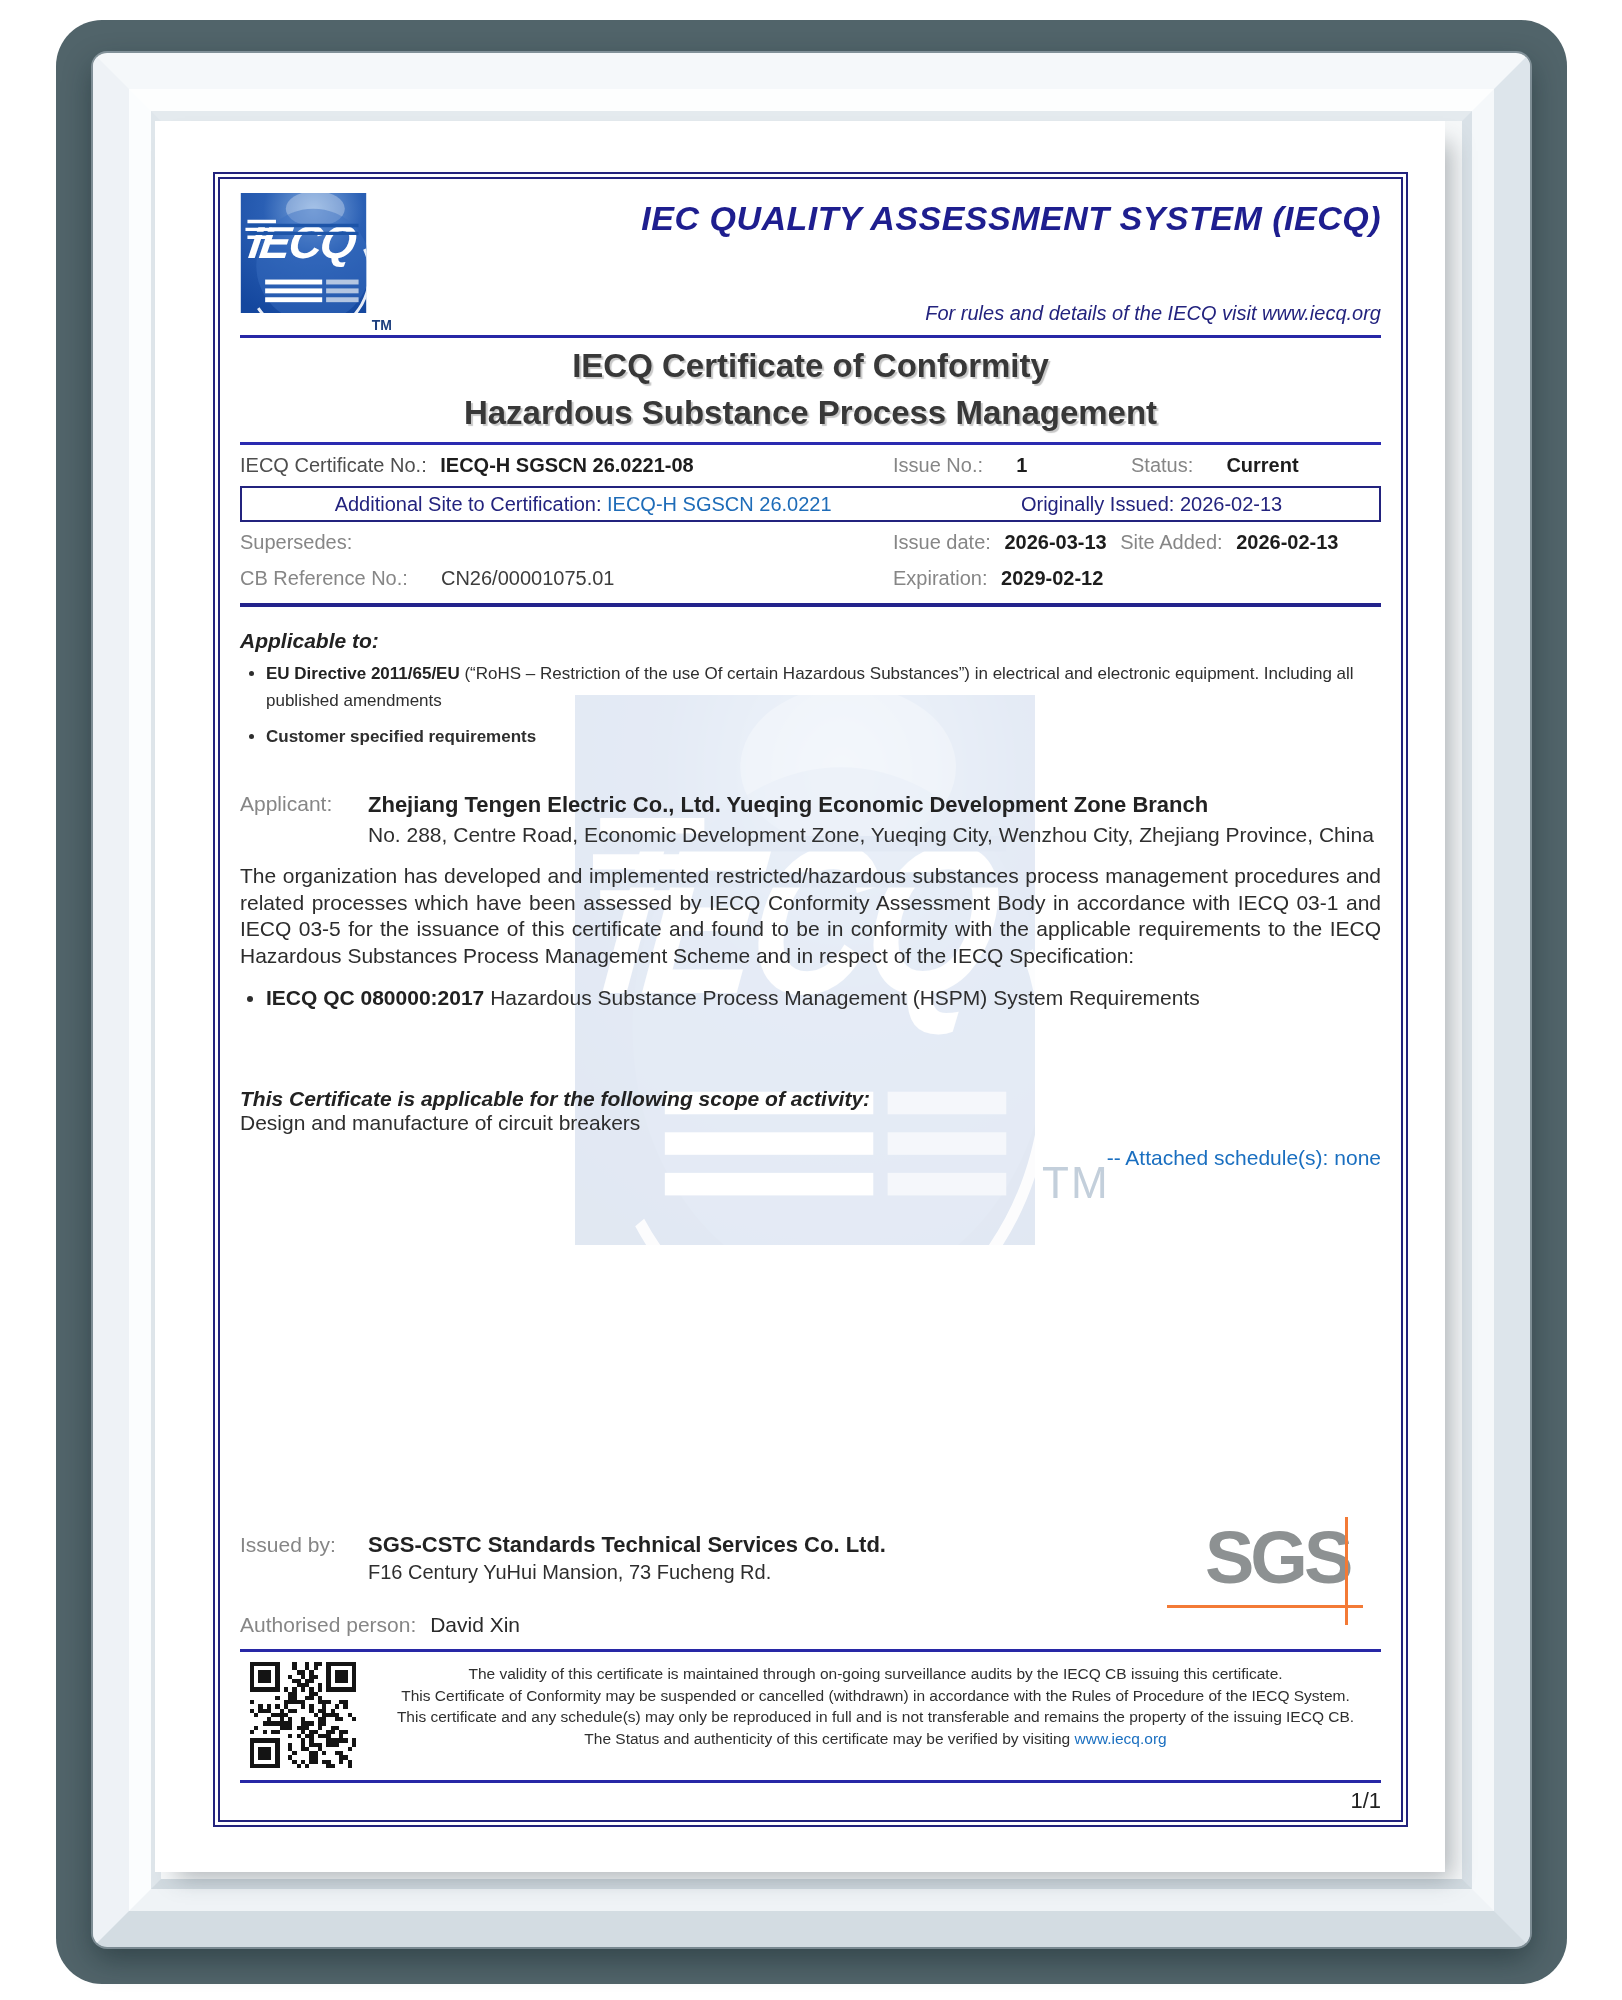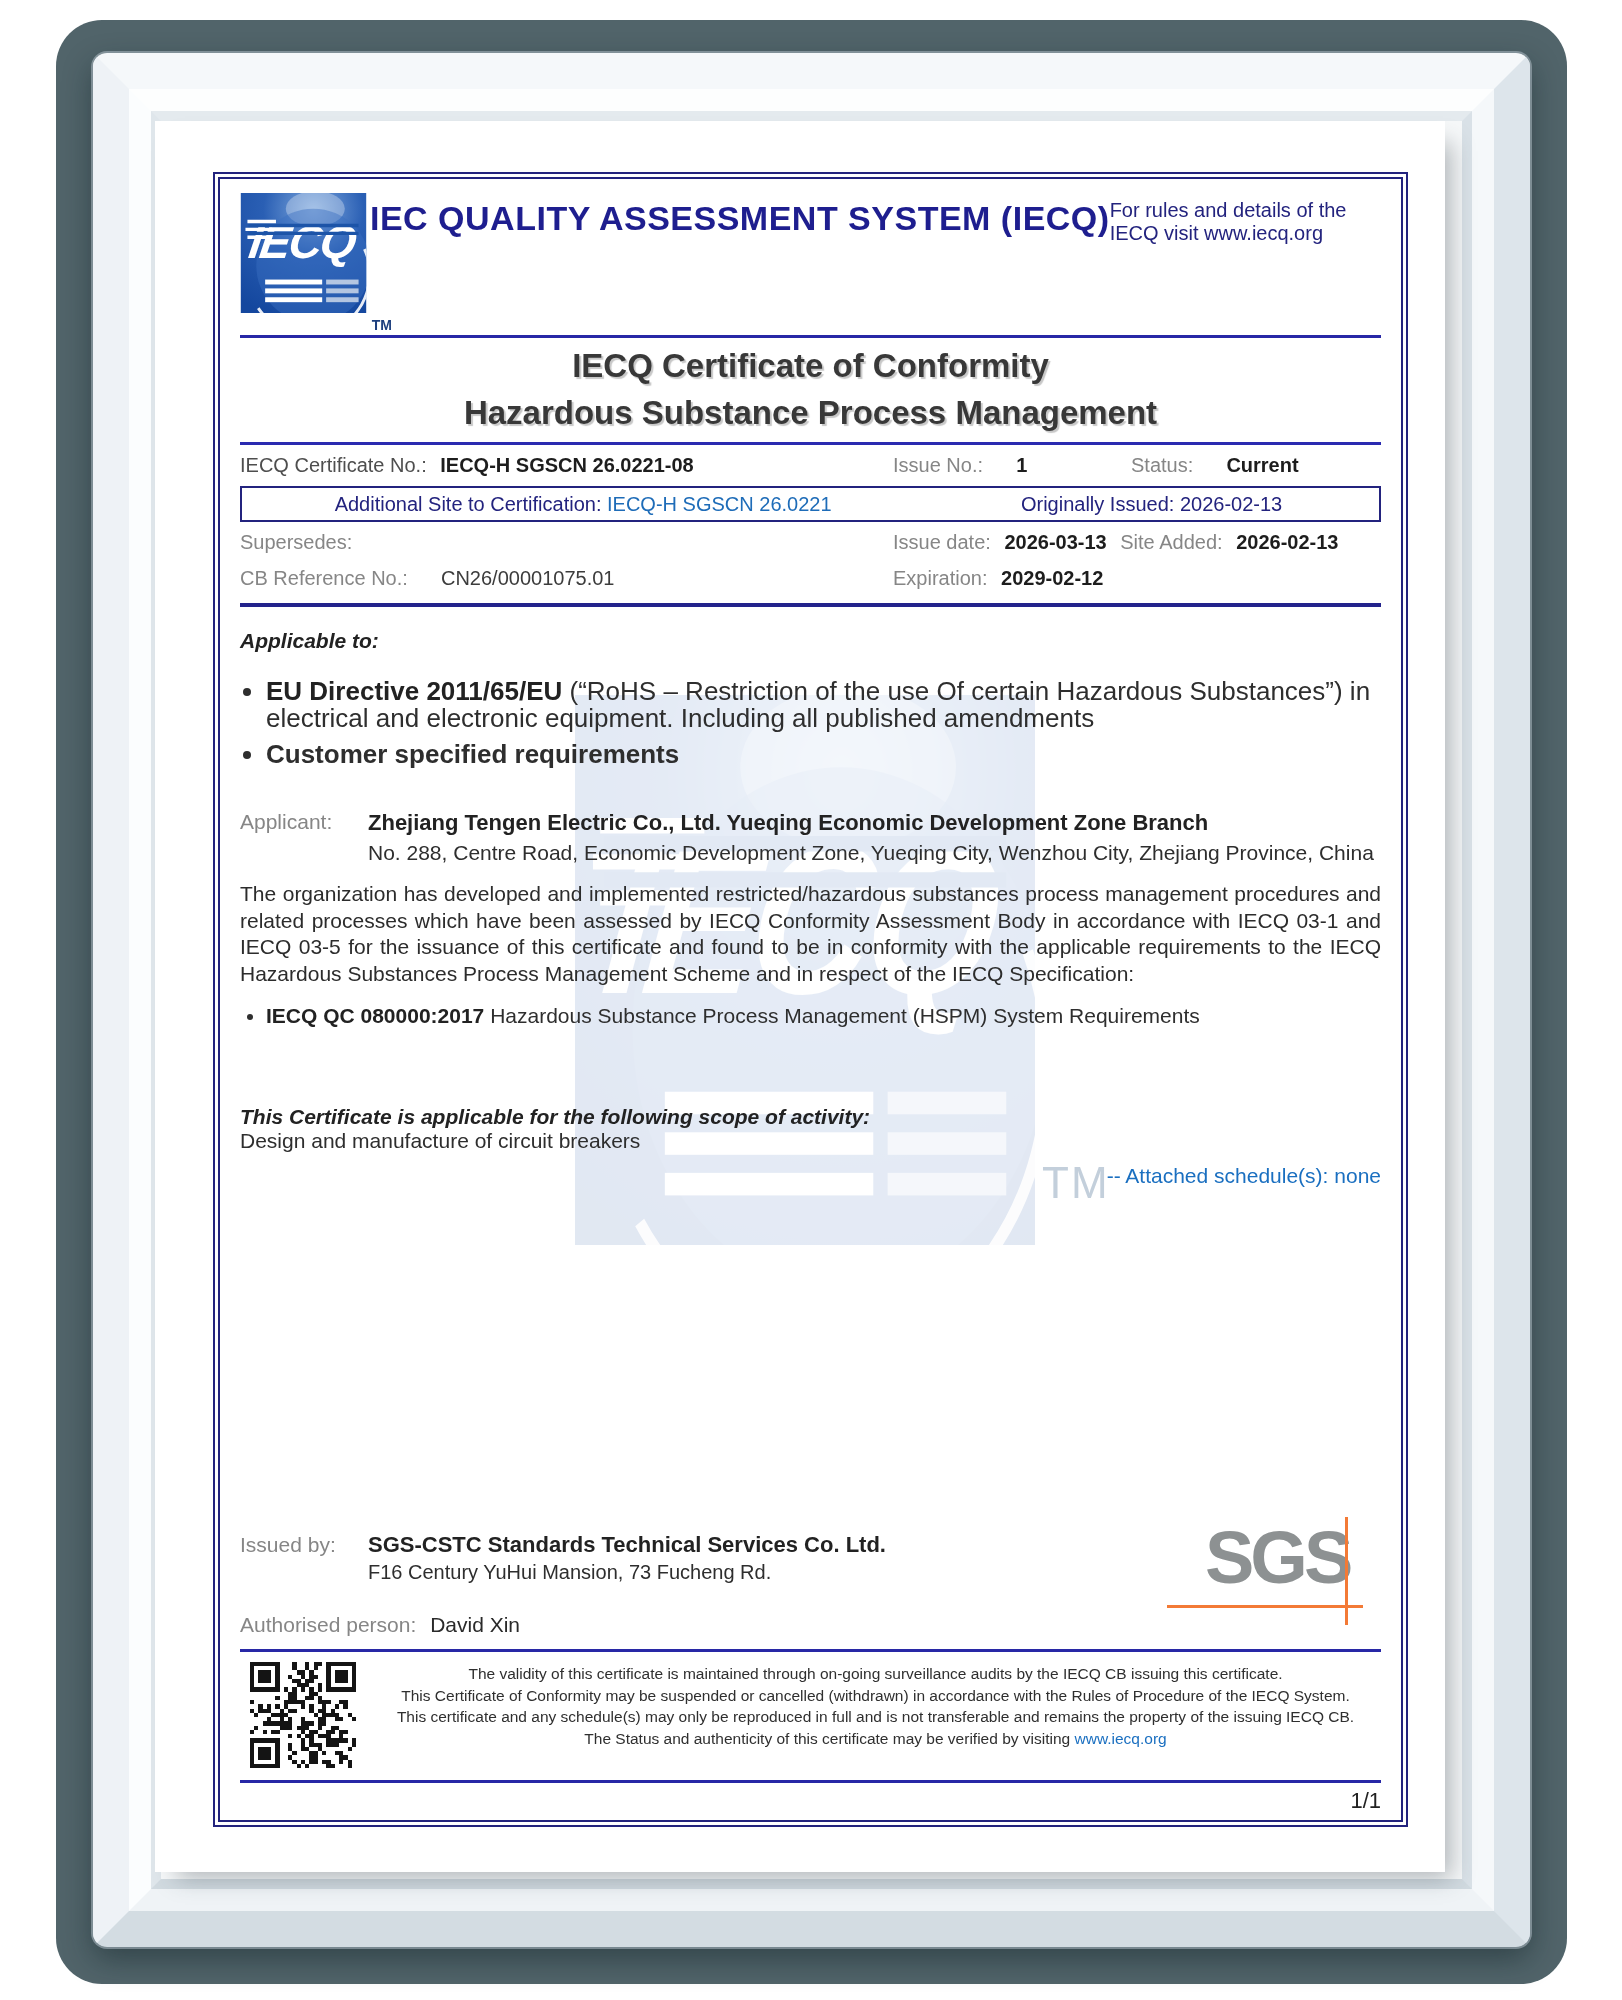--- a/index.html
+++ b/index.html
@@ -29,22 +29,22 @@
   
   .cert{position:absolute;left:213px;top:172px;width:1195px;height:1655px;
     box-sizing:border-box;border:7px double #23237e;z-index:4;
     padding:14px 20px 0;color:#2e2e2e;}
   .rule{height:3px;background:#2828a6;}
   .rule4{height:4px;background:#23238c;}
   
   .head-row{display:flex;height:138px;}
   .logo-wrap{position:relative;width:130px;flex:0 0 130px;}
   .logo-tm{position:absolute;right:-22px;bottom:-2px;font-size:14px;color:#1d3f7e;font-weight:bold;}
-  .head-center{flex:1;display:flex;flex-direction:row;align-items:flex-start;
-    justify-content:space-between;padding:6px 0 4px;}
+  .head-center{flex:1;display:flex;flex-direction:column;align-items:flex-end;
+    justify-content:space-between;padding:6px 0 4px;font-style:italic;}
   .sys-title{color:#1e1e8f;font-size:34px;font-weight:bold;letter-spacing:.5px;white-space:nowrap;}
   .sys-sub{color:#23237e;font-size:20px;margin-bottom:2px;}
   .ruleA{margin-top:4px;}
   
   .doc-titles{text-align:center;margin-top:9px;}
   .doc-title{font-size:33px;font-weight:bold;color:#383838;
     text-shadow:2px 2px 1px rgba(0,0,0,.22);}
   .doc-title + .doc-title{margin-top:9px;}
   .ruleB{margin-top:10px;background:#2a2ab0;}
   
@@ -58,21 +58,21 @@
   .val-plain{color:#3c3c3c;}
   .sp{display:inline-block;width:14px;}
   .infobox{display:flex;align-items:center;box-sizing:border-box;
     border:2px solid #23237e;height:36px;margin-top:5px;font-size:20px;}
   .infobox .bx1{flex:0 0 60%;text-align:center;color:#23237e;}
   .infobox .bx2{flex:1;text-align:center;color:#23237e;}
   .blue-val{color:#1e6cb8;}
   .ruleC{margin-top:9px;}
   
   .sect-h{font-size:21px;font-weight:bold;color:#222;margin-top:22px;font-style:italic;}
-  ul.blist{margin:25px 0 0;padding-left:26px;font-size:26px;line-height:27px;}
+  ul.blist{margin:7px 0 0;padding-left:26px;font-size:17px;line-height:27px;}
   ul.blist li{margin-bottom:9px;color:#2e2e2e;}
   .b{font-weight:bold;color:#222;}
   
   .pair-row{display:flex;margin-top:40px;font-size:21px;}
   .pair-label{flex:0 0 128px;color:#868686;padding-top:2px;}
   .pair-body{flex:1;}
   .applicant-name{font-size:22px;font-weight:bold;color:#222;line-height:29px;max-width:1010px;}
   .applicant-addr{margin-top:3px;font-size:21px;line-height:26px;max-width:1010px;}
   
   .main-par{margin-top:15px;font-size:21px;line-height:26.5px;text-align:justify;color:#2c2c2c;}

